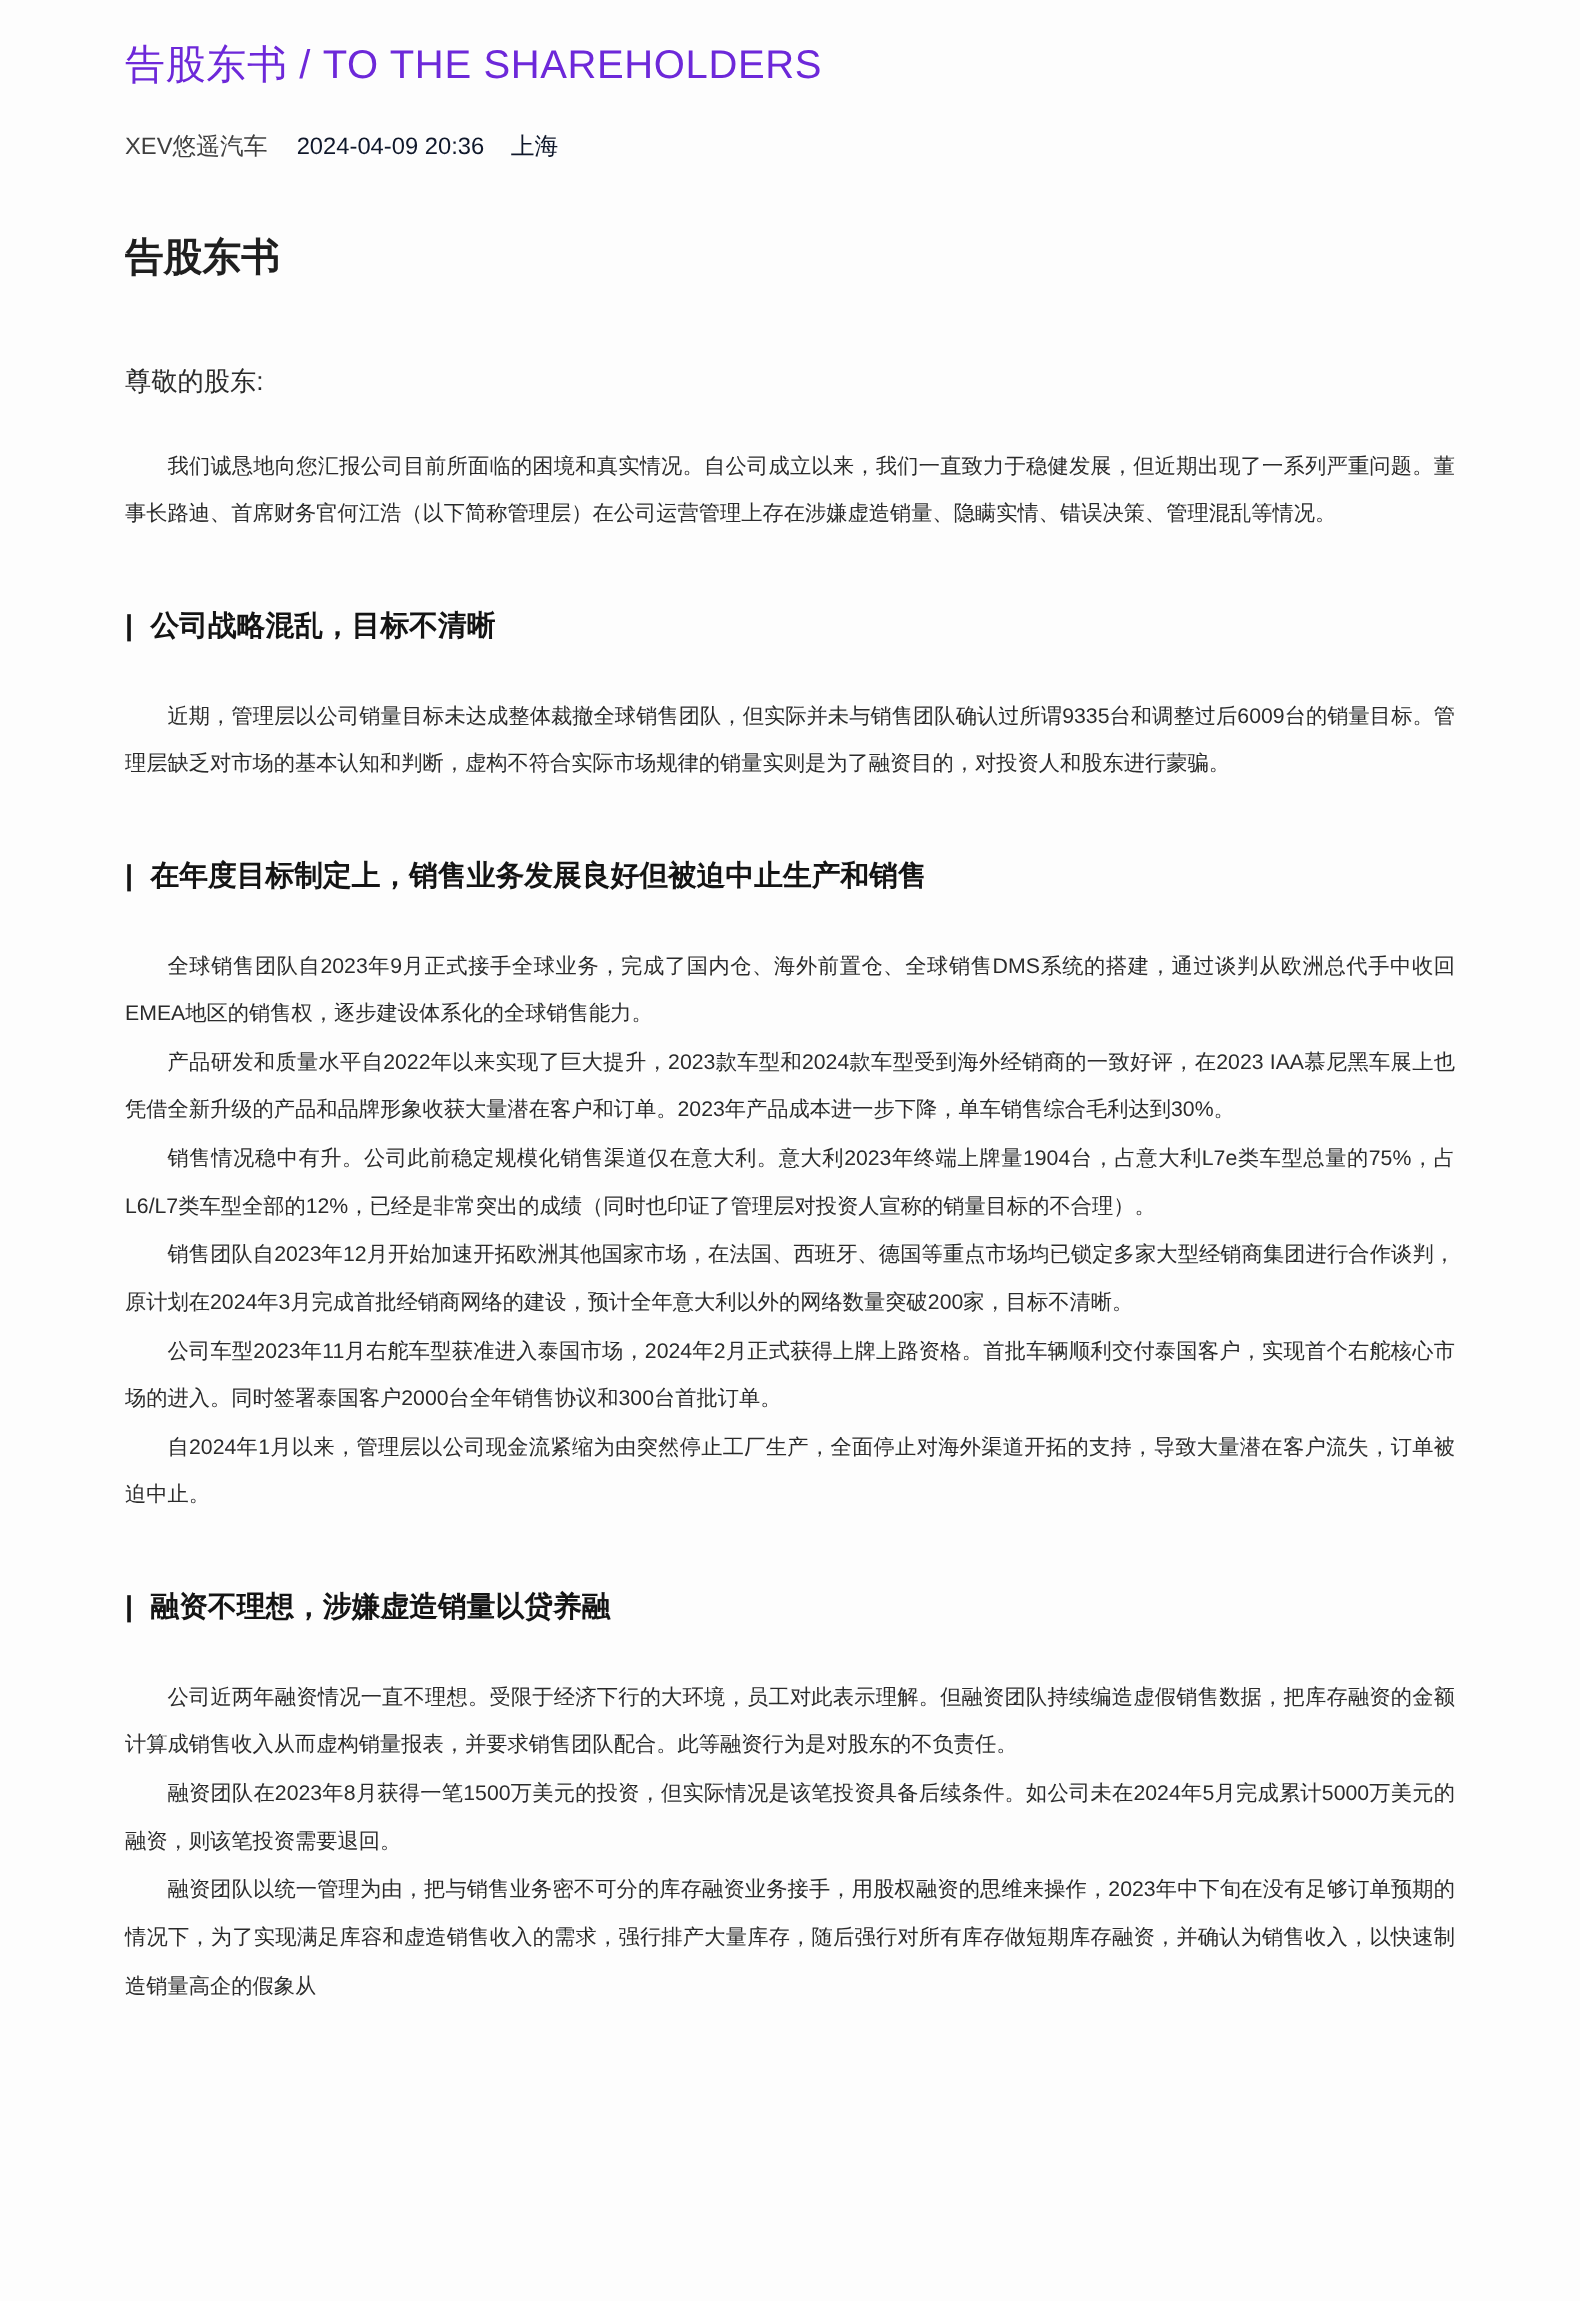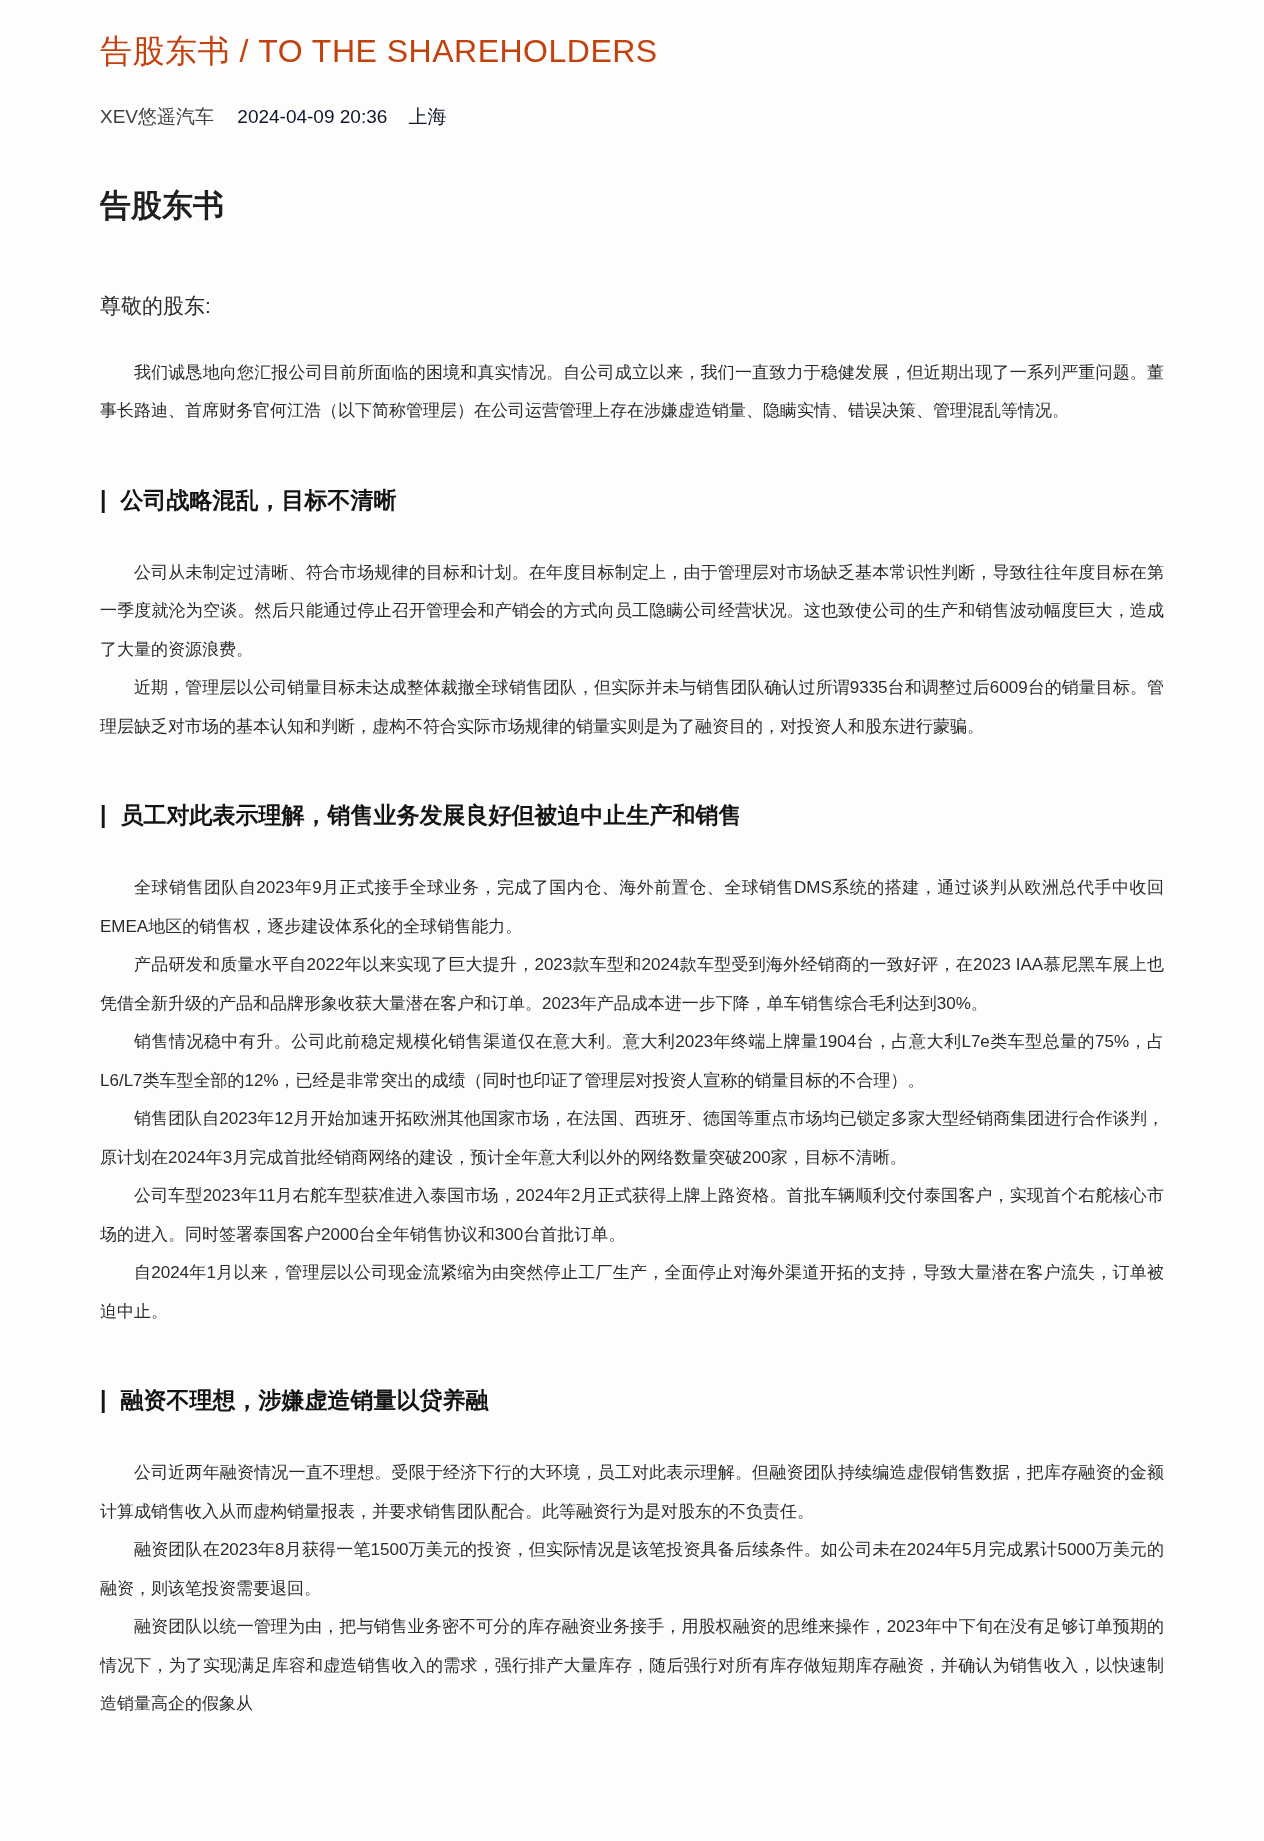--- a/index.html
+++ b/index.html
@@ -10,21 +10,21 @@
     background: #fdfdfd;
     padding: 0 100px;
     overflow: hidden;
     font-family: "Liberation Sans", "DejaVu Sans", sans-serif;
     color: #2e2e2e;
   }
   .page-title {
     margin: 30px 0 0 0;
     font-size: 32px;
     font-weight: 500;
-    color: #c2410c;
+    color: #6d28d9;
     letter-spacing: 0.5px;
   }
   .byline {
     margin-top: 30px;
     font-size: 19px;
     color: #3f3f3f;
   }
   .byline .muted { color: #0f172a; }
   .byline .dt { margin-left: 18px; }
   .byline .loc { margin-left: 16px; }
@@ -80,25 +80,24 @@
 
     <h2 class="article-heading">告股东书</h2>
 
     <p class="salutation">尊敬的股东:</p>
 
     <p class="body-para indent first-after-salutation">我们诚恳地向您汇报公司目前所面临的困境和真实情况。自公司成立以来，我们一直致力于稳健发展，但近期出现了一系列严重问题。董事长路迪、首席财务官何江浩（以下简称管理层）在公司运营管理上存在涉嫌虚造销量、隐瞒实情、错误决策、管理混乱等情况。</p>
 
     <h3 class="section-heading">
       <span class="marker">|</span><span>公司战略混乱，目标不清晰</span>
     </h3>
-    <p class="body-para indent">公司从未制定过清晰、符合市场规律的目标和计划。在年度目标制定上，由于管理层对市场缺乏基本常识性判断，导致往往年度目标在第一季度就沦为空谈。然后只能通过停止召开管理会和产销会的方式向员工隐瞒公司经营状况。这也致使公司的生产和销售波动幅度巨大，造成了大量的资源浪费。</p>
     <p class="body-para indent">近期，管理层以公司销量目标未达成整体裁撤全球销售团队，但实际并未与销售团队确认过所谓9335台和调整过后6009台的销量目标。管理层缺乏对市场的基本认知和判断，虚构不符合实际市场规律的销量实则是为了融资目的，对投资人和股东进行蒙骗。</p>
 
     <h3 class="section-heading">
-      <span class="marker">|</span><span>员工对此表示理解，销售业务发展良好但被迫中止生产和销售</span>
+      <span class="marker">|</span><span>在年度目标制定上，销售业务发展良好但被迫中止生产和销售</span>
     </h3>
     <p class="body-para indent">全球销售团队自2023年9月正式接手全球业务，完成了国内仓、海外前置仓、全球销售DMS系统的搭建，通过谈判从欧洲总代手中收回EMEA地区的销售权，逐步建设体系化的全球销售能力。</p>
     <p class="body-para indent">产品研发和质量水平自2022年以来实现了巨大提升，2023款车型和2024款车型受到海外经销商的一致好评，在2023 IAA慕尼黑车展上也凭借全新升级的产品和品牌形象收获大量潜在客户和订单。2023年产品成本进一步下降，单车销售综合毛利达到30%。</p>
     <p class="body-para indent">销售情况稳中有升。公司此前稳定规模化销售渠道仅在意大利。意大利2023年终端上牌量1904台，占意大利L7e类车型总量的75%，占L6/L7类车型全部的12%，已经是非常突出的成绩（同时也印证了管理层对投资人宣称的销量目标的不合理）。</p>
     <p class="body-para indent">销售团队自2023年12月开始加速开拓欧洲其他国家市场，在法国、西班牙、德国等重点市场均已锁定多家大型经销商集团进行合作谈判，原计划在2024年3月完成首批经销商网络的建设，预计全年意大利以外的网络数量突破200家，目标不清晰。</p>
     <p class="body-para indent">公司车型2023年11月右舵车型获准进入泰国市场，2024年2月正式获得上牌上路资格。首批车辆顺利交付泰国客户，实现首个右舵核心市场的进入。同时签署泰国客户2000台全年销售协议和300台首批订单。</p>
     <p class="body-para indent">自2024年1月以来，管理层以公司现金流紧缩为由突然停止工厂生产，全面停止对海外渠道开拓的支持，导致大量潜在客户流失，订单被迫中止。</p>
 
     <h3 class="section-heading">
       <span class="marker">|</span><span>融资不理想，涉嫌虚造销量以贷养融</span>

